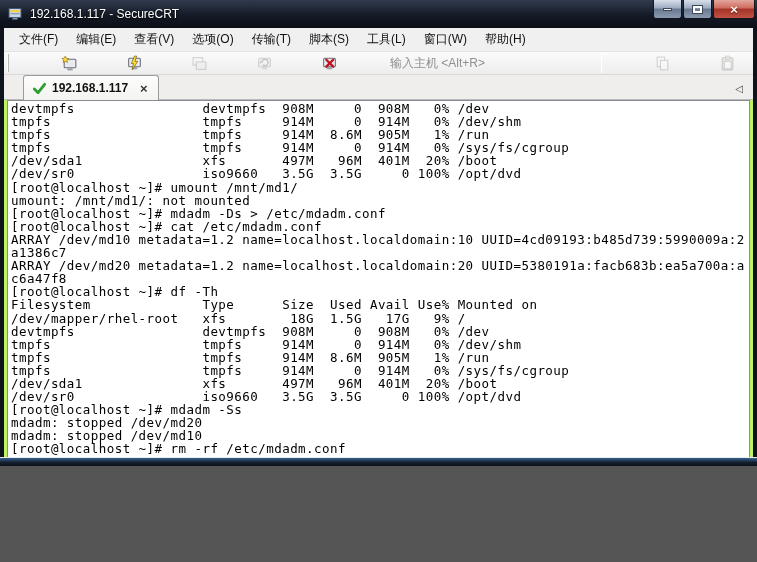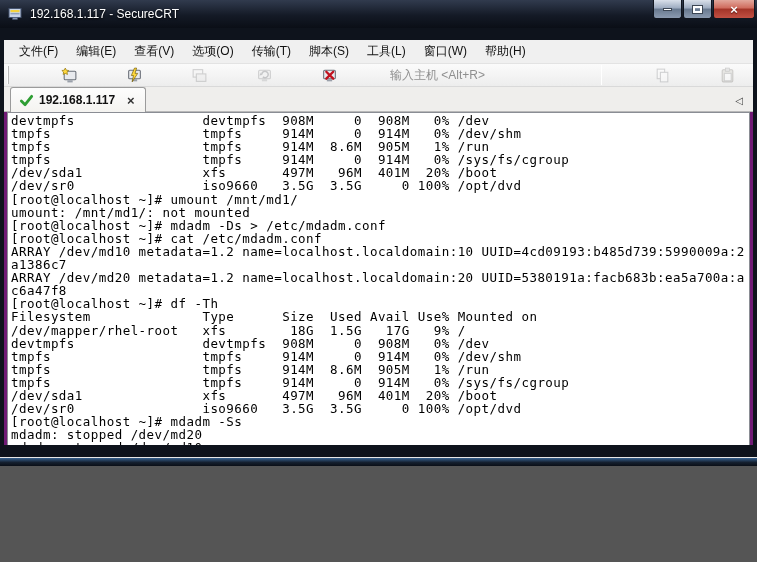--- a/index.html
+++ b/index.html
@@ -16,42 +16,42 @@
   .win-controls { position:absolute; top:0; right:2px; display:flex; }
   .win-btn { width:29px; height:19px; margin-left:1px; border:1px solid #11161f; border-top:none;
     border-radius:0 0 3px 3px; background:linear-gradient(#d9e0ea, #9dabc0 45%, #68798f 50%, #8b9ab0);
     display:flex; align-items:center; justify-content:center; cursor:pointer; }
   .win-btn.close { width:42px; background:linear-gradient(#e2a79c, #cf6a5c 45%, #a33428 50%, #c25043); }
   .glyph-min { width:9px; height:3px; background:#fdfeff; border:1px solid #3c4654; }
   .glyph-max { width:9px; height:7px; border:2px solid #fdfeff; outline:1px solid #3c4654; }
   .glyph-close { color:#fff; font-size:13px; font-weight:bold; text-shadow:0 1px 1px #5a120b; line-height:1; }
 
   
-  .client { flex:1; margin:12px 4px; background:#701a75; display:flex; flex-direction:column; overflow:hidden; }
+  .client { flex:1; margin:0 4px; background:#bef264; display:flex; flex-direction:column; overflow:hidden; }
 
   
   .menubar { height:24px; display:flex; align-items:center; padding-left:6px;
     background:#f0f0f0; border-bottom:1px solid #e3e3e3; }
   .menu-item { font-size:12px; color:#111; padding:4px 9px; cursor:default; }
 
   
   .toolbar { height:28px; display:flex; align-items:center; padding:0 4px 0 2px;
     background:linear-gradient(#fbfbfb, #ededed); border-bottom:1px solid #d9d9d9;gap:48px; }
   .grip { width:4px; height:18px; border-left:1px solid #fff; border-right:1px solid #b8b8b8; margin:0 4px 0 1px; }
   .tb-btn { width:23px; height:22px; display:flex; align-items:center; justify-content:center;
     border-radius:2px; cursor:pointer; }
   .tb-btn.disabled { opacity:.38; filter:grayscale(80%); cursor:default; }
   .tb-sep { width:1px; height:20px; background:#bcbcbc; border-right:1px solid #fff; margin:0 4px; }
   .host-input { width:182px; height:20px; border:none; background:transparent; font-size:12px;
     color:#333; padding:0 4px; outline:none; }
   .host-input::placeholder { color:#8f8f8f; }
 
   
   .tabbar { height:30px; background:#efeeec; display:flex; align-items:flex-end; position:relative;
-    border-bottom:1px solid #b9b9b9; padding-left:6px; }
+    border-bottom:1px solid #b9b9b9; padding-left:19px; }
   .tab { height:25px; display:flex; align-items:center; padding:0 10px 0 8px; margin-bottom:-1px;
     background:linear-gradient(#fdfdfd, #f4f3f0); border:1px solid #9b9b9b; border-bottom:none;
     border-radius:3px 3px 0 0; cursor:pointer; }
   .tab-check { width:15px; height:15px; margin-right:5px; }
   .tab-label { font-size:12px; font-weight:bold; color:#111; }
   .tab-close { margin-left:12px; font-size:13px; font-weight:bold; color:#333; cursor:pointer; line-height:1; }
   .tab-scroll { position:absolute; right:10px; top:8px; font-size:10px; color:#444; cursor:pointer; }
 
   
   .term-wrap { flex:1; padding:0 3px; }

